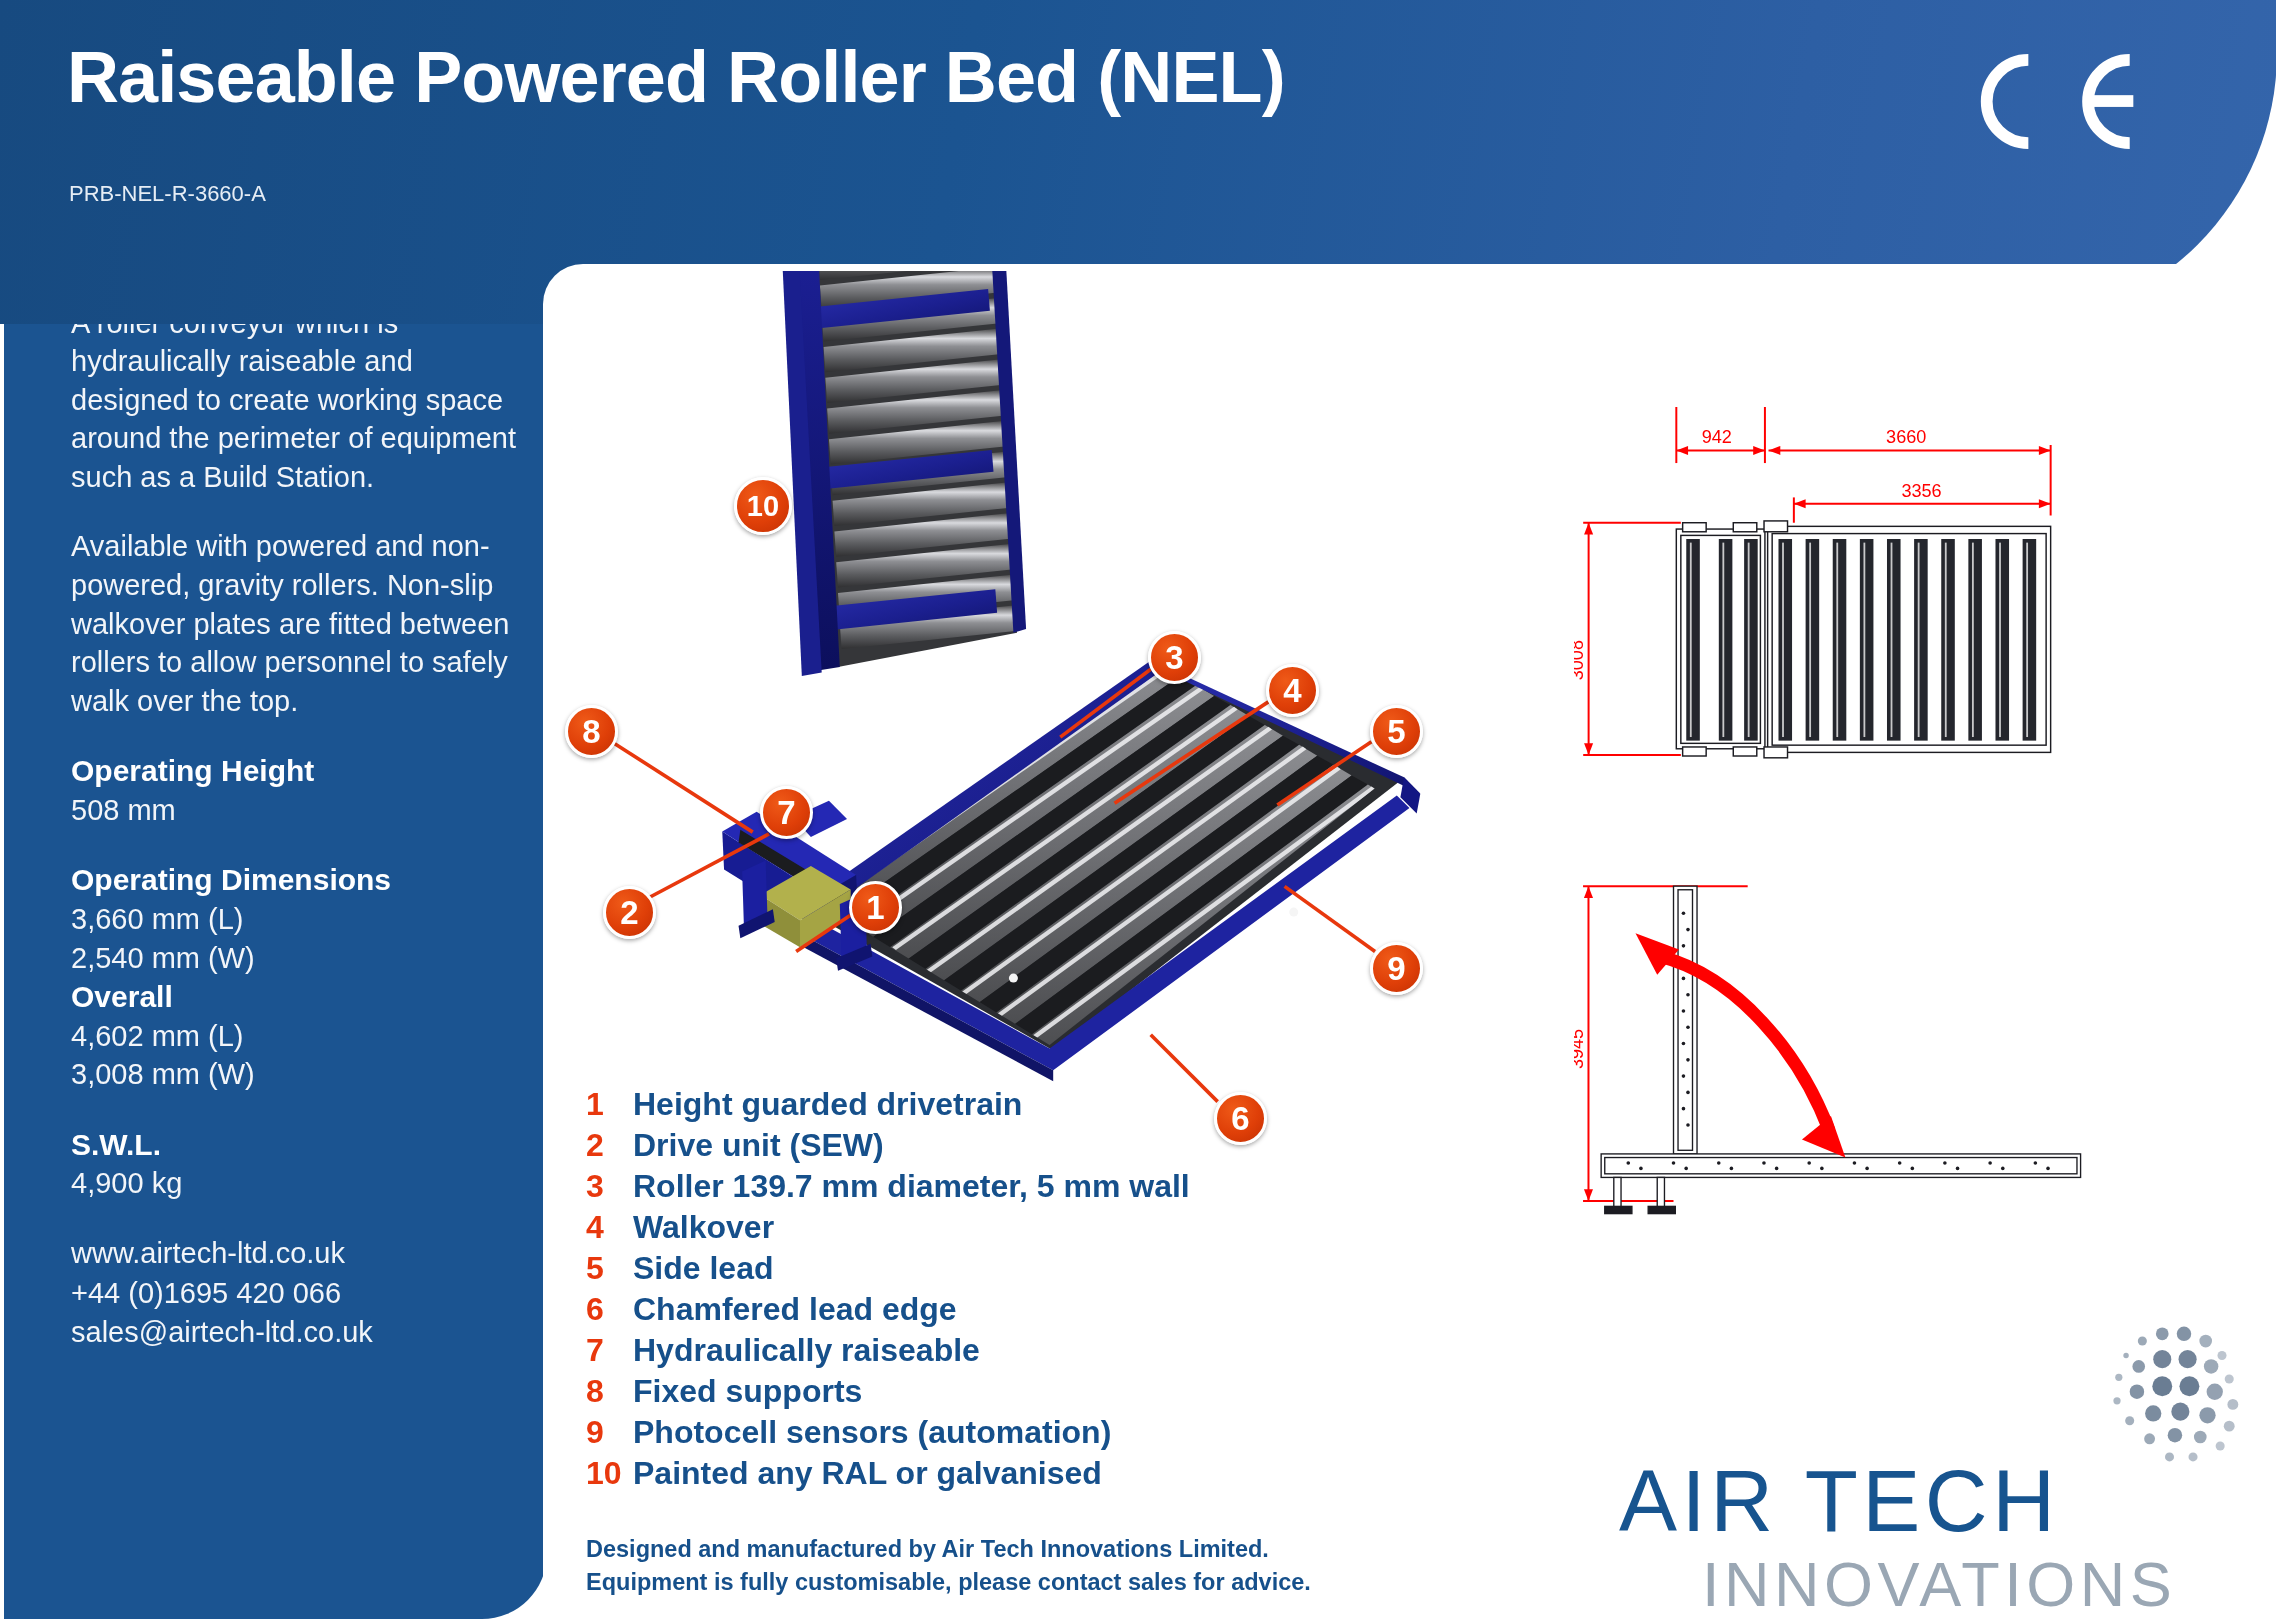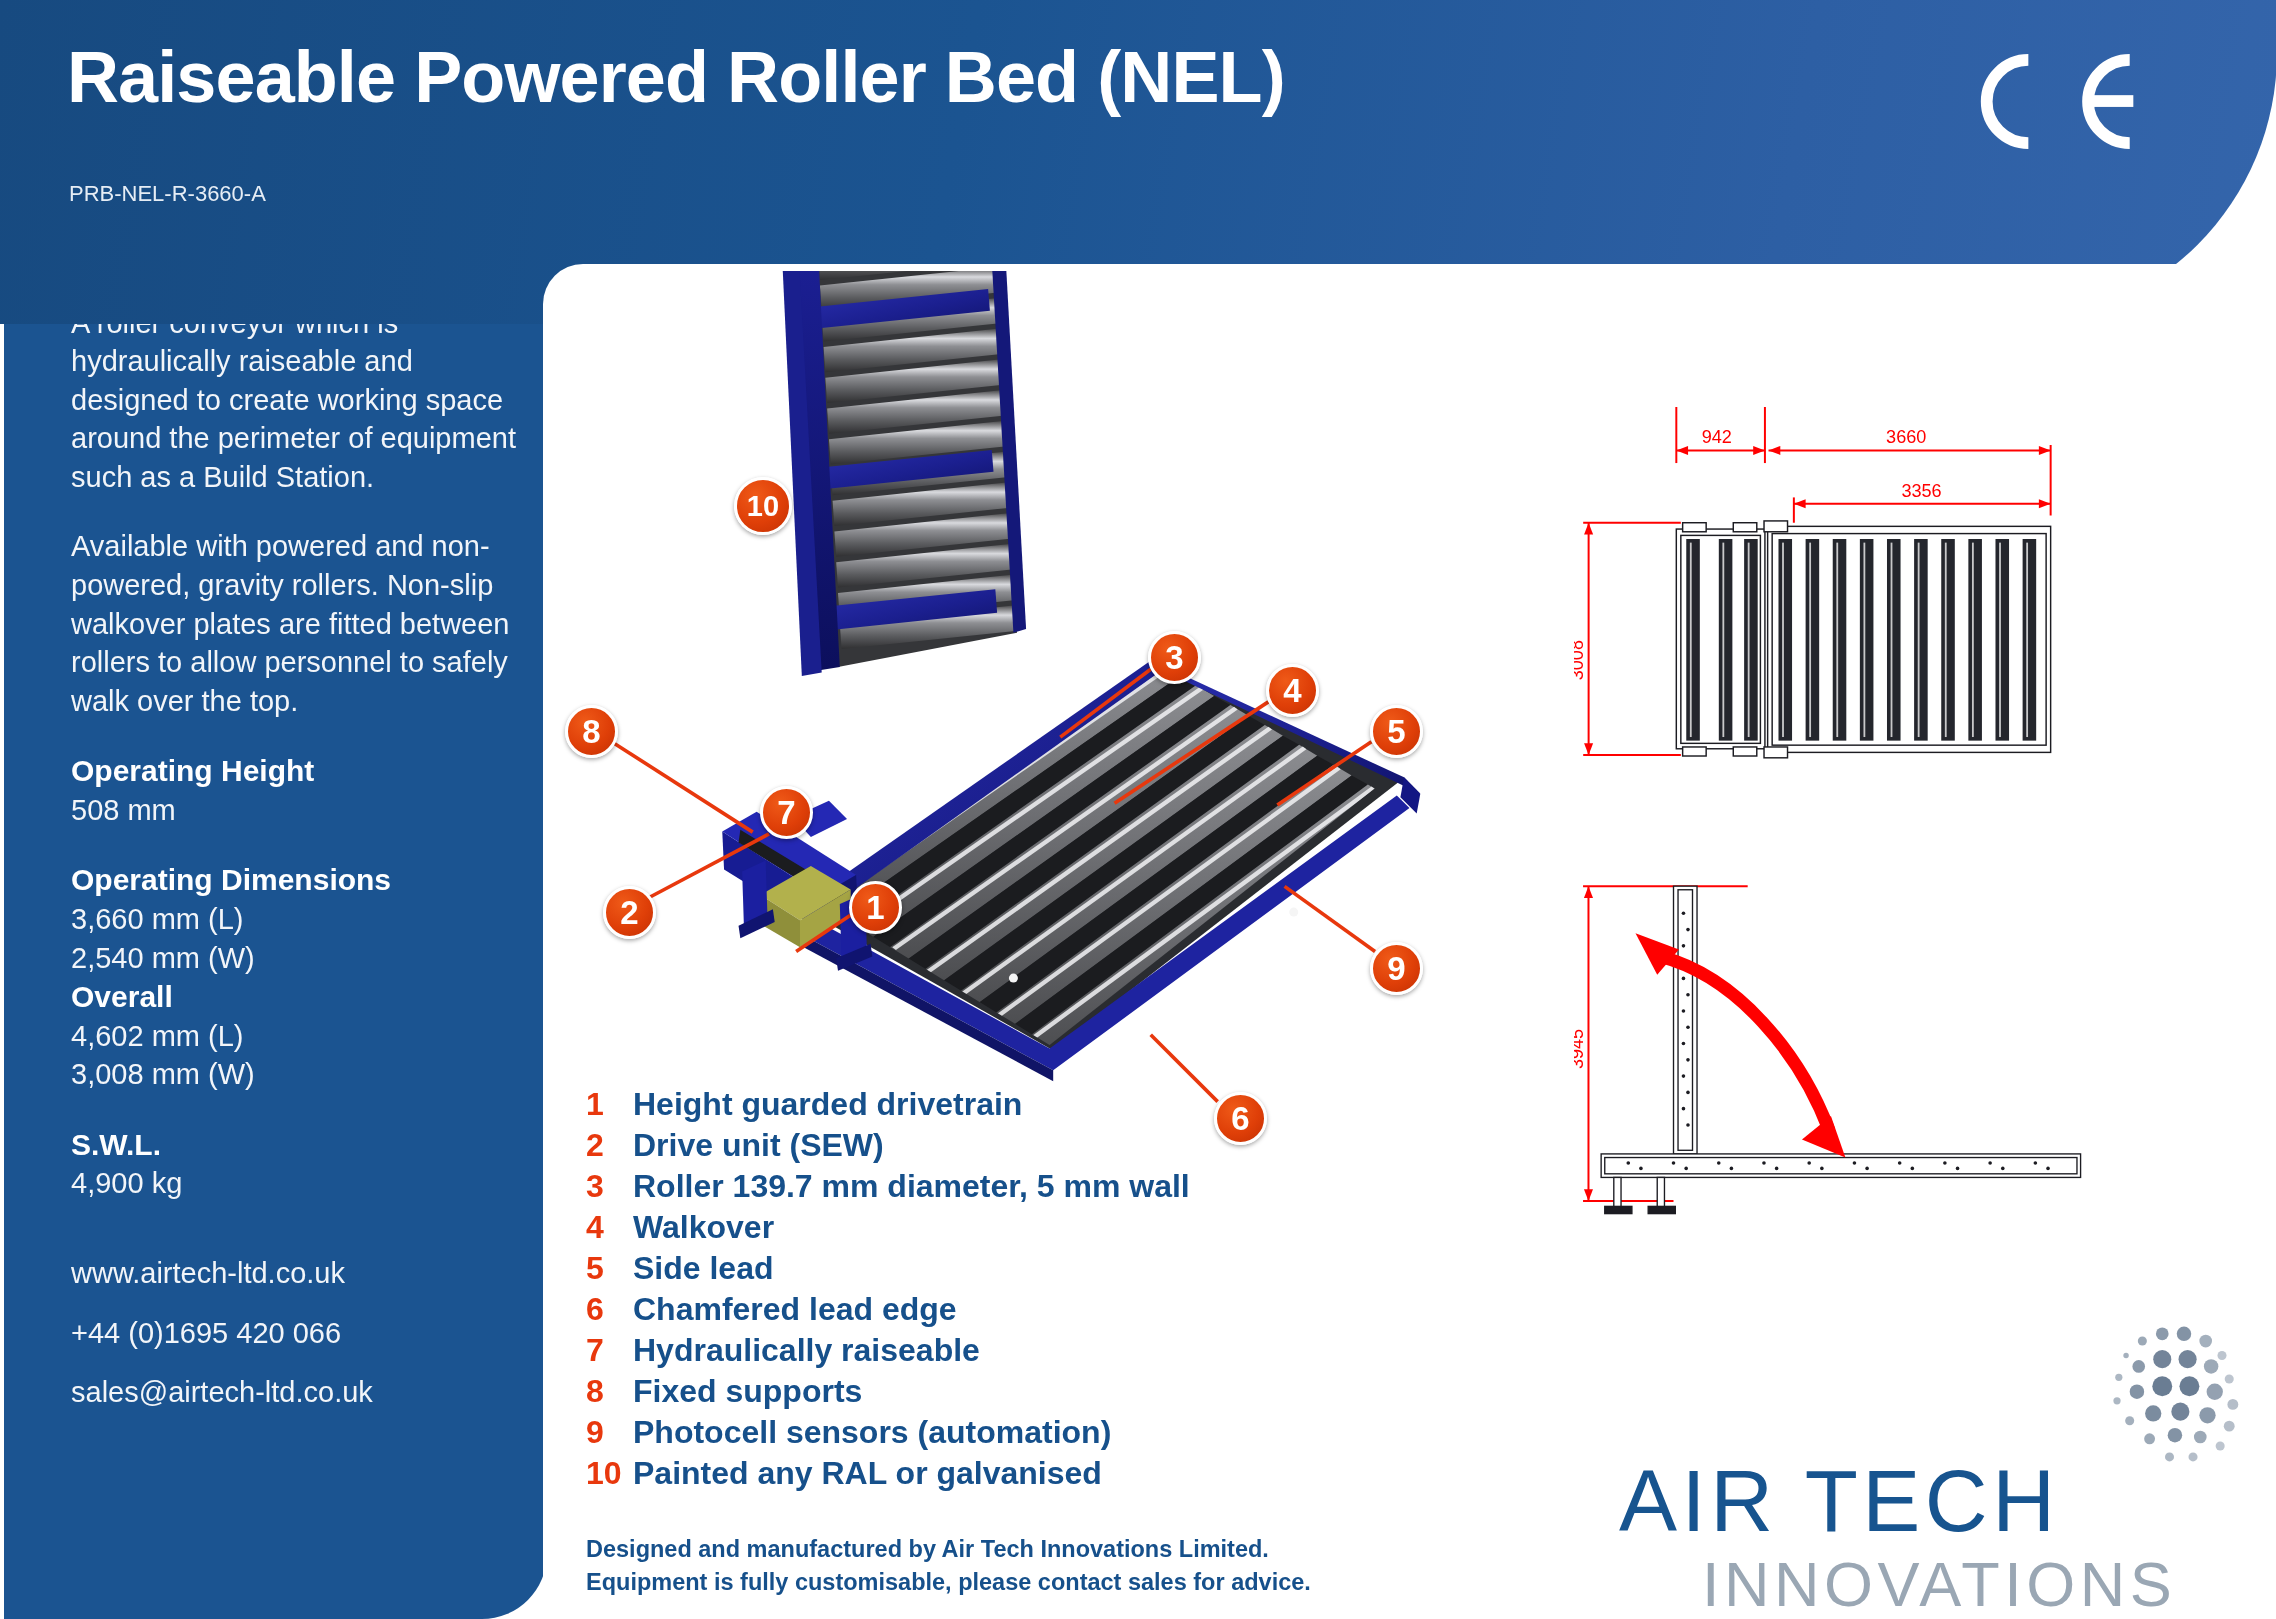--- a/index.html
+++ b/index.html
@@ -15,21 +15,21 @@
   #partno{position:absolute;left:69px;top:181px;font-size:22px;color:#e6edf5;font-weight:400;}
   #ce-mark{position:absolute;left:1965px;top:47px;width:181px;height:109px;}
 
   
   #sidebar{position:absolute;left:4px;top:181px;width:543px;height:1438px;
            background:#1b5491;border-bottom-right-radius:65px;z-index:0;}
   #side-content{position:absolute;left:67px;top:83px;width:452px;color:#ffffff;}
   .s-head{font-size:30px;font-weight:bold;line-height:1.32;margin:0;}
   .s-body{font-size:29px;font-weight:400;line-height:1.33;margin:0;color:#f2f5f9;}
   .s-gap{height:31px;}
-  .s-link{font-size:29px;font-weight:400;line-height:1.37;color:#f2f5f9;margin-top:20px;}
+  .s-link{font-size:29px;font-weight:400;line-height:1.37;color:#f2f5f9;}
 
   
   #card{position:absolute;left:543px;top:264px;width:1734px;height:1355px;
         background:#ffffff;border-top-left-radius:40px;z-index:2;}
 
   
   #render{position:absolute;left:579px;top:271px;width:905px;height:859px;z-index:5;}
 
   
   .cal{position:absolute;border-radius:50%;background:radial-gradient(circle at 36% 30%,#ef5a18 0%,#df3f08 55%,#c32f02 100%);

